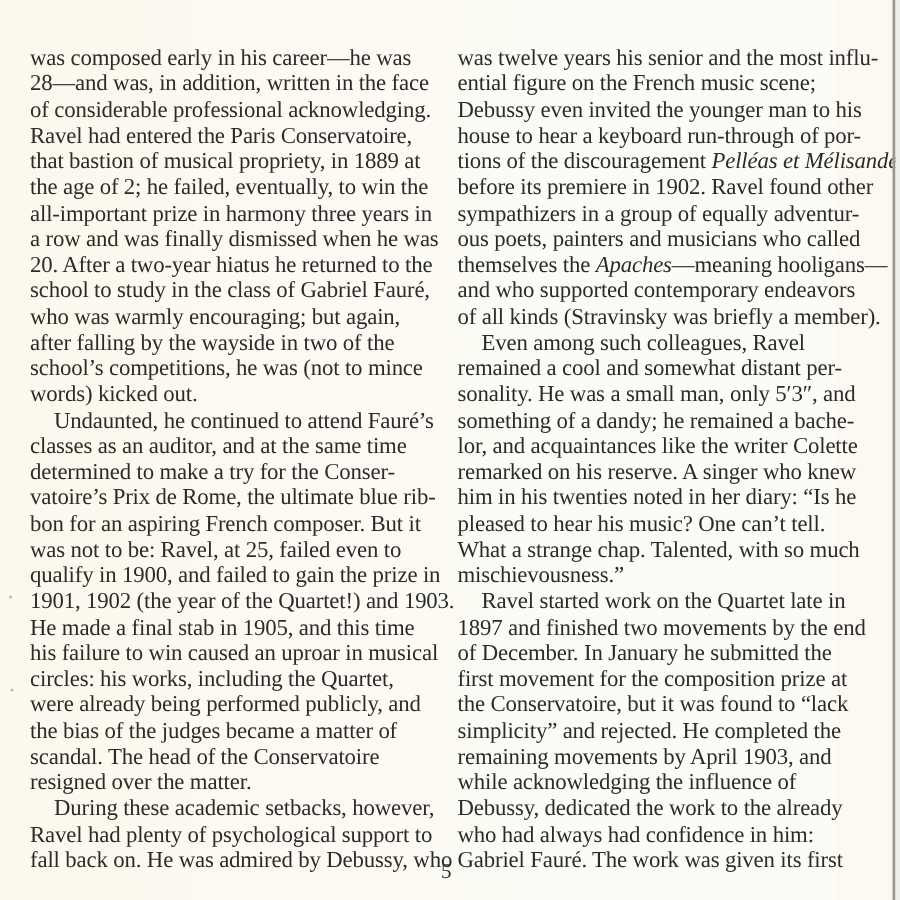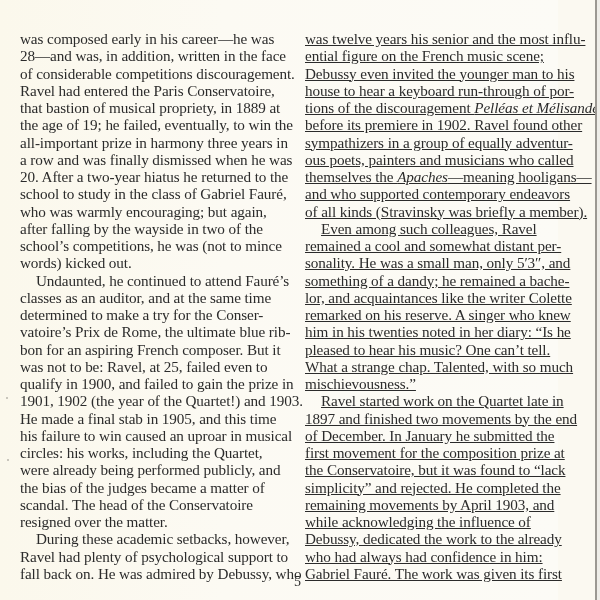--- a/index.html
+++ b/index.html
@@ -22,42 +22,42 @@
       position: absolute; top: 0; left: 597px; width: 3px; height: 600px;
       background: #eeede8;
     }
     .column {
       position: absolute; top: 30px;
       font-size: 15.2px;
       line-height: 17.25px;
       letter-spacing: -0.1px;
     }
     .col-left { left: 20px; width: 272px; }
-    .col-right { left: 305px; width: 280px; text-decoration: underline; }
+    .col-right { left: 305px; width: 280px; }
     .line { white-space: nowrap; display: block; height: 17.25px; }
     .indent { padding-left: 16px; }
     .page-number {
       position: absolute; left: 294px; top: 574px;
       font-size: 14px;
     }
     .speck { position: absolute; width: 2px; height: 2px; background: #b9b6ad; border-radius: 1px; }
     em { font-style: italic; }
   </style>
 </head>
 <body>
 
 <div class="page">
 
   <div class="column col-left">
     <span class="line">was composed early in his career—he was</span>
     <span class="line">28—and was, in addition, written in the face</span>
-    <span class="line">of considerable competitions discouragement.</span>
+    <span class="line">of considerable professional acknowledging.</span>
     <span class="line">Ravel had entered the Paris Conservatoire,</span>
     <span class="line">that bastion of musical propriety, in 1889 at</span>
-    <span class="line">the age of 19; he failed, eventually, to win the</span>
+    <span class="line">the age of 2; he failed, eventually, to win the</span>
     <span class="line">all-important prize in harmony three years in</span>
     <span class="line">a row and was finally dismissed when he was</span>
     <span class="line">20. After a two-year hiatus he returned to the</span>
     <span class="line">school to study in the class of Gabriel Fauré,</span>
     <span class="line">who was warmly encouraging; but again,</span>
     <span class="line">after falling by the wayside in two of the</span>
     <span class="line">school’s competitions, he was (not to mince</span>
     <span class="line">words) kicked out.</span>
     <span class="line indent">Undaunted, he continued to attend Fauré’s</span>
     <span class="line">classes as an auditor, and at the same time</span>

